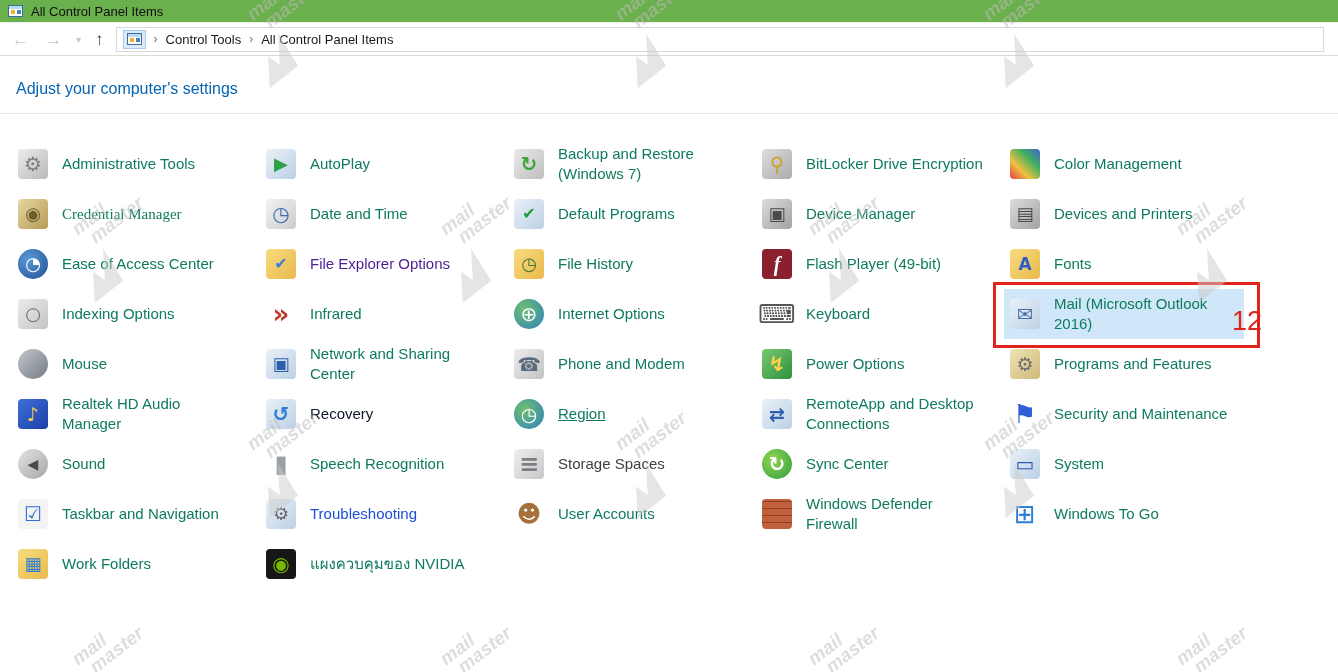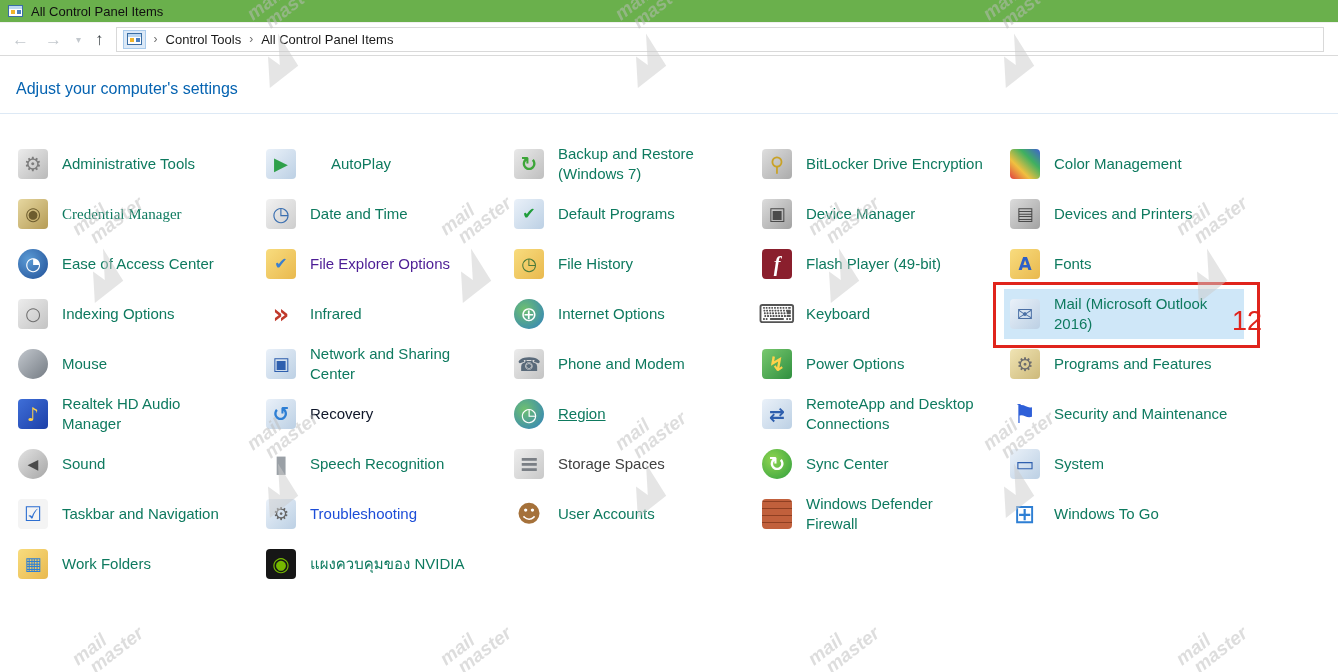--- a/index.html
+++ b/index.html
@@ -120,21 +120,21 @@
     </div>
     <div class="cp-cell" style="grid-area: 9 / 1;">
       <div class="cp-item">
         <span class="cp-icon" style="background: linear-gradient(135deg, rgb(248, 220, 126), rgb(233, 185, 78)); color: rgb(46, 127, 212);">▦</span>
         <span class="cp-label" style="color: rgb(14, 122, 95);">Work Folders</span>
       </div>
     </div>
     <div class="cp-cell" style="grid-area: 1 / 2;">
       <div class="cp-item">
         <span class="cp-icon" style="background: linear-gradient(135deg, rgb(234, 241, 249), rgb(188, 208, 228)); color: rgb(46, 160, 74);">▶</span>
-        <span class="cp-label" style="color: rgb(14, 122, 95); margin-left: 21px;">AutoPlay</span>
+        <span class="cp-label" style="color: rgb(14, 122, 95);">AutoPlay</span>
       </div>
     </div>
     <div class="cp-cell" style="grid-area: 2 / 2;">
       <div class="cp-item">
         <span class="cp-icon" style="background: linear-gradient(135deg, rgb(242, 242, 242), rgb(205, 205, 205)); color: rgb(58, 111, 176); font-size: 20px;">◷</span>
         <span class="cp-label" style="color: rgb(14, 122, 95);">Date and Time</span>
       </div>
     </div>
     <div class="cp-cell" style="grid-area: 3 / 2;">
       <div class="cp-item">

